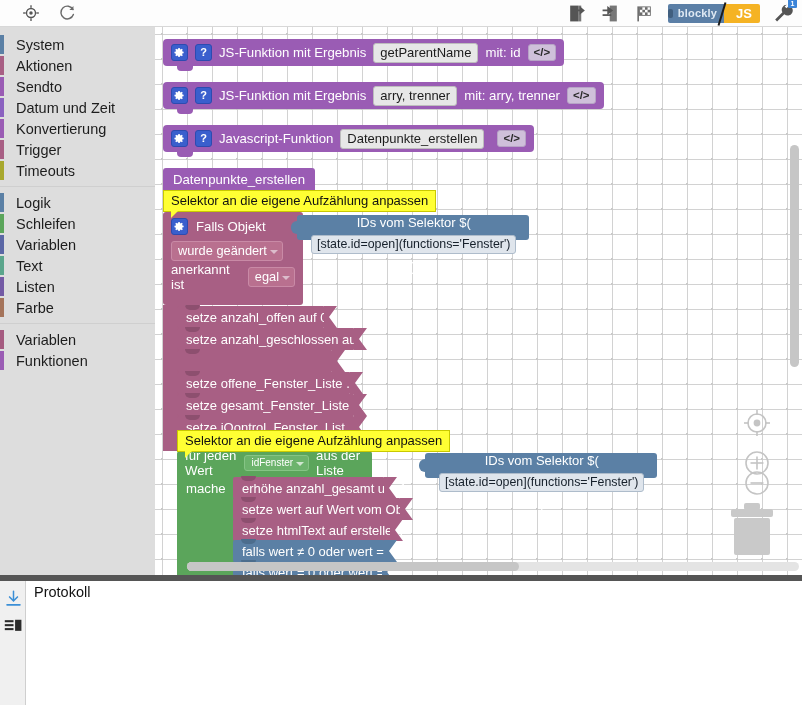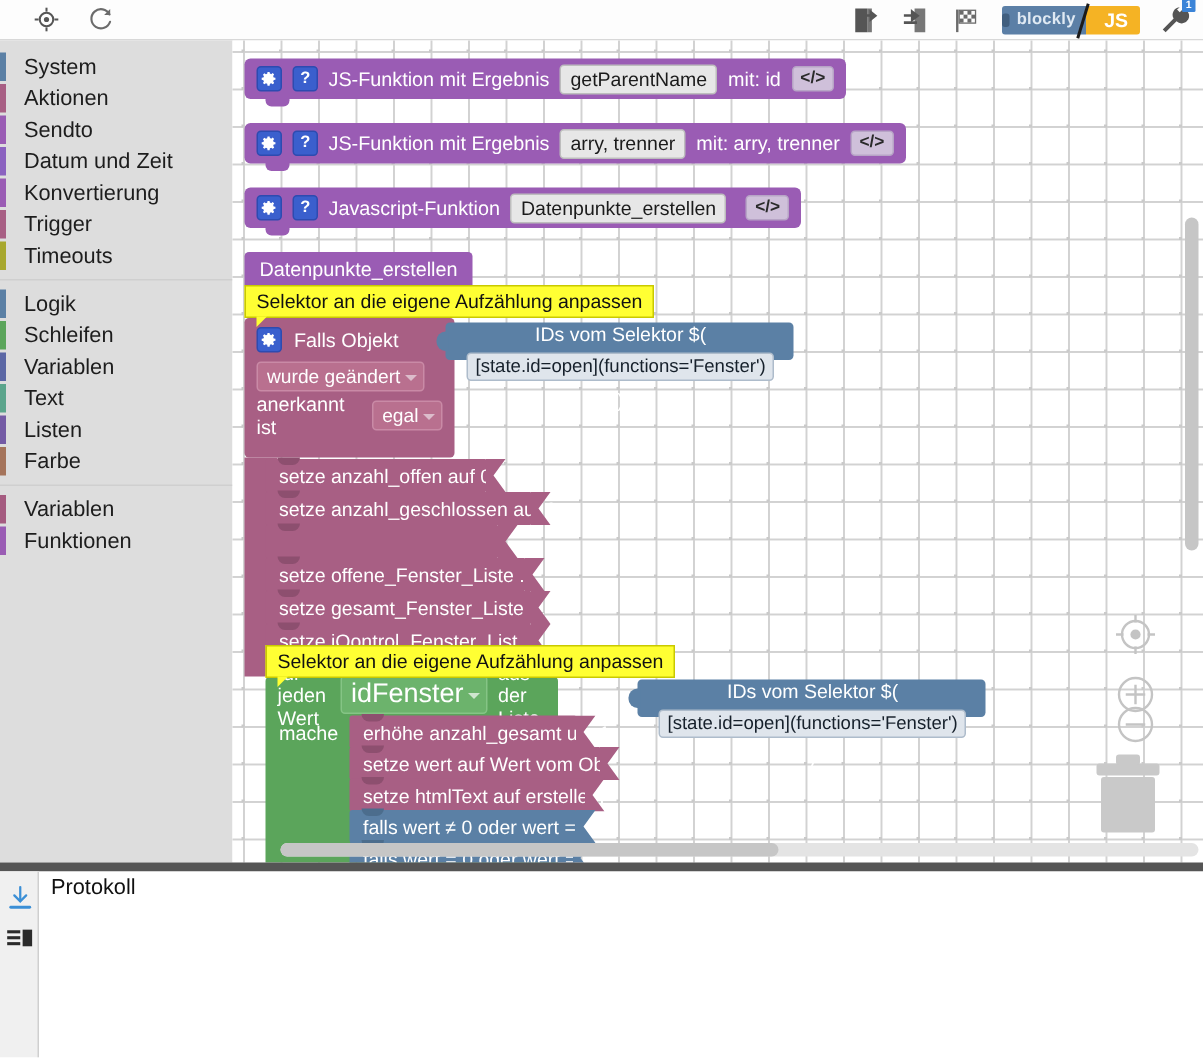--- a/index.html
+++ b/index.html
@@ -152,21 +152,21 @@
     position: absolute; right: -13px; top: 0; width: 14px; height: 22px;
   }
   .stmt .notch {
     position: absolute; left: 8px; top: -1px; width: 15px; height: 5px;
     border-radius: 0 0 5px 5px;
   }
 
   
   .loop { position: absolute; background: #5ba55b; border-radius: 3px; }
   .loop-head { display:flex; align-items:center; gap:7px; height: 24px; padding: 0 8px; font-size: 13.2px; color:#fff; }
-  .dd-green { background:#6cb36c; border:1px solid #85c485; border-radius:3px; padding:1px 15px 2px 6px; font-size:18px; color:#fff; position:relative; cursor:pointer;}
+  .dd-green { background:#6cb36c; border:1px solid #85c485; border-radius:3px; padding:1px 15px 2px 6px; font-size:10px; color:#fff; position:relative; cursor:pointer;}
   .dd-green::after { content:""; position:absolute; right:4px; top:50%; margin-top:-1.5px;
     border-left:4px solid transparent;border-right:4px solid transparent;border-top:4px solid #cfe6cf;}
   .mache { position:absolute; font-size:13.2px; color:#fff; }
 
   
   .zc { position: absolute; cursor: pointer; }
   .zc svg { display: block; }
   .trash { position: absolute; cursor: pointer; }
 
   

